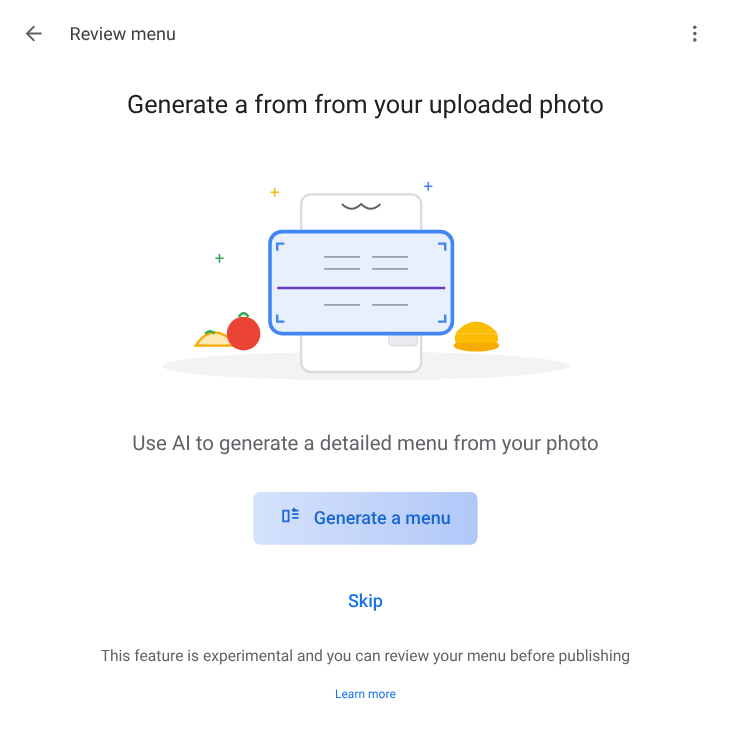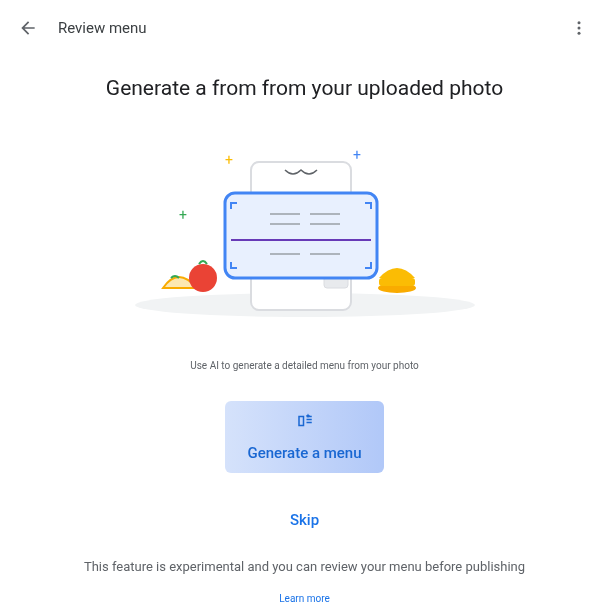--- a/index.html
+++ b/index.html
@@ -57,39 +57,38 @@
       color: #202124;
       margin-bottom: 40px;
     }
     .illustration {
       width: 360px;
       height: 180px;
       margin: 0 auto 40px;
       position: relative;
     }
     .subtext {
-      font-size: 10px;
+      font-size: 17px;
       color: #5f6368;
       margin-bottom: 30px;
     }
     .generate-btn {
       display: inline-flex;
       align-items: center;
       gap: 10px;
       background: linear-gradient(90deg, #d5e2fb, #b1c8f8);
       color: #1967d2;
       border: none;
       padding: 11px 22px;
       border-radius: 6px;
       font-size: 15px;
       font-weight: 500;
       cursor: pointer;
       margin-bottom: 28px;
       font-family: inherit;
-      flex-direction: column;
     }
     .skip-btn {
       display: block;
       margin: 10px auto 28px;
       background: none;
       border: none;
       color: #1a73e8;
       font-size: 15px;
       font-weight: 500;
       cursor: pointer;

